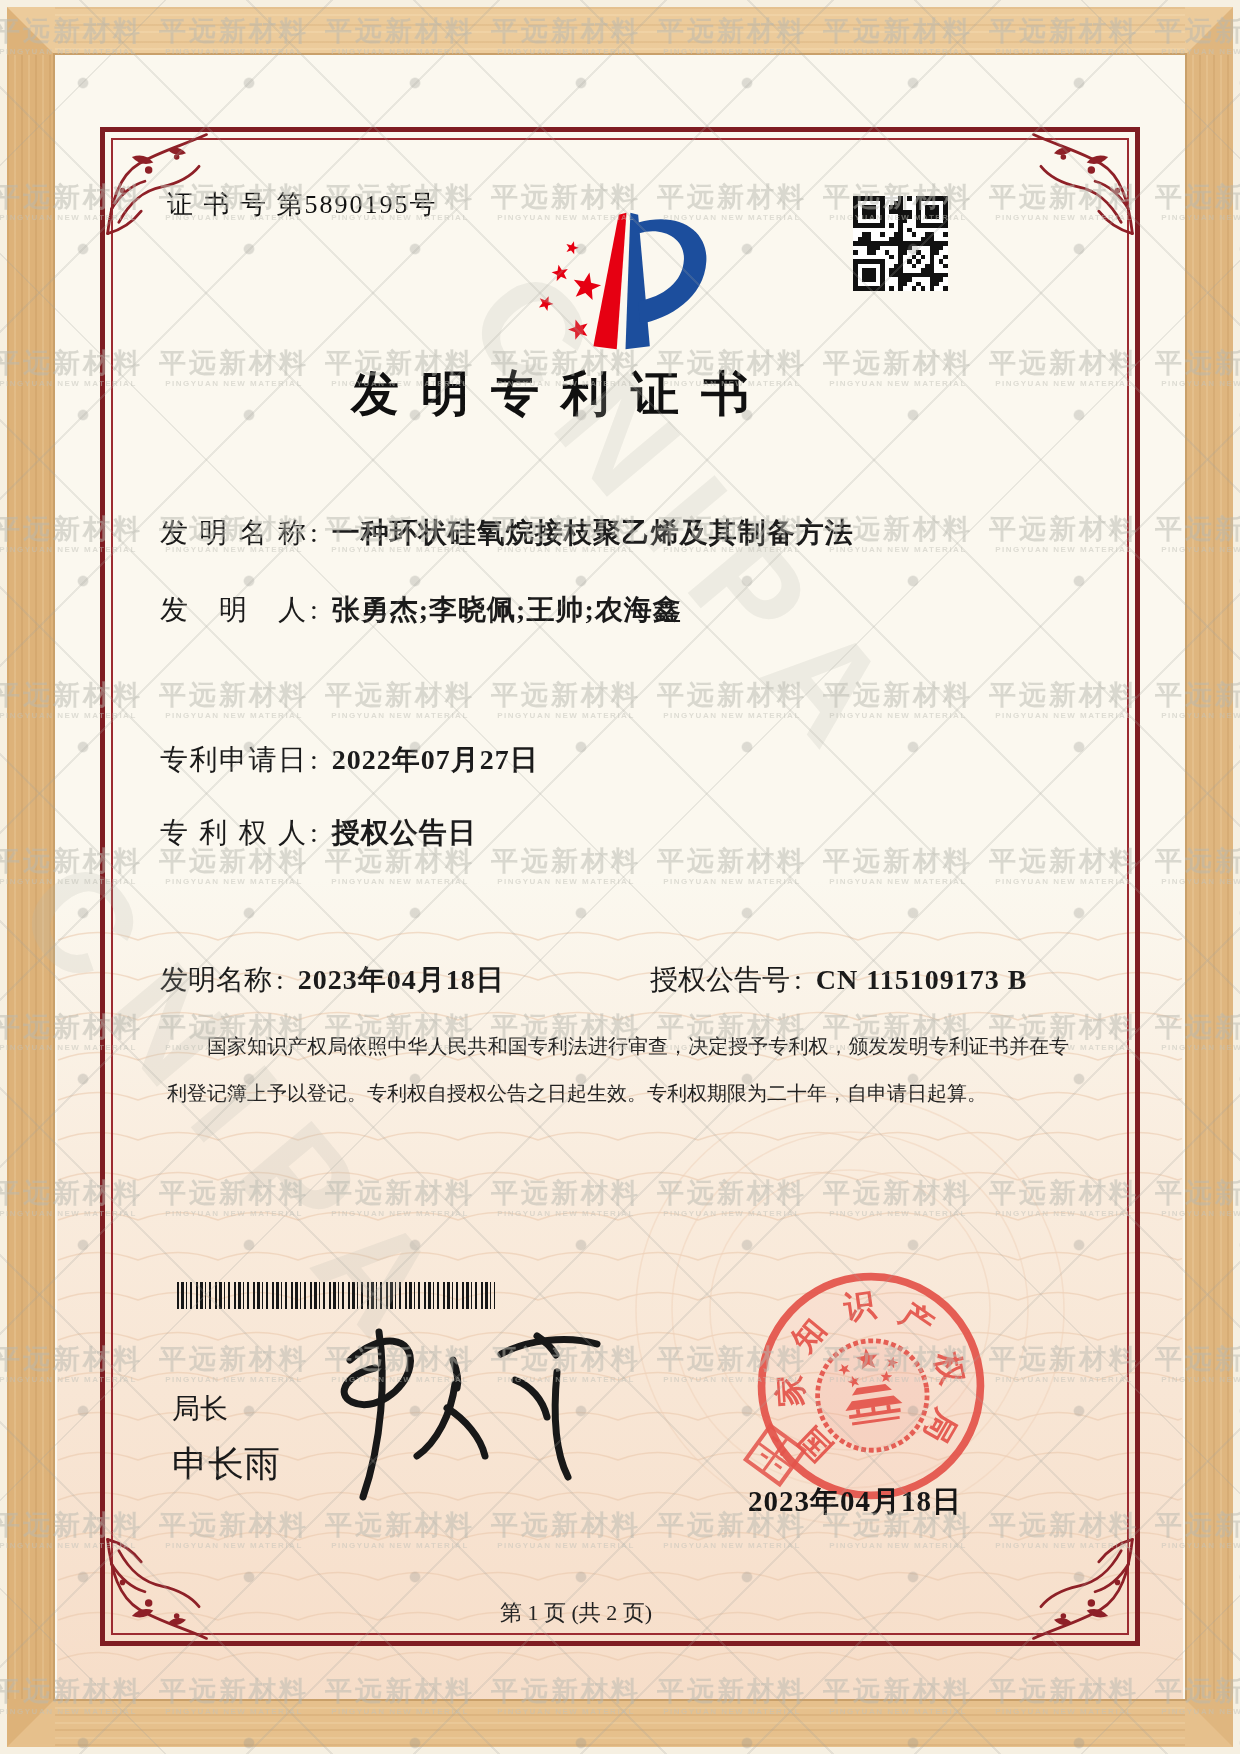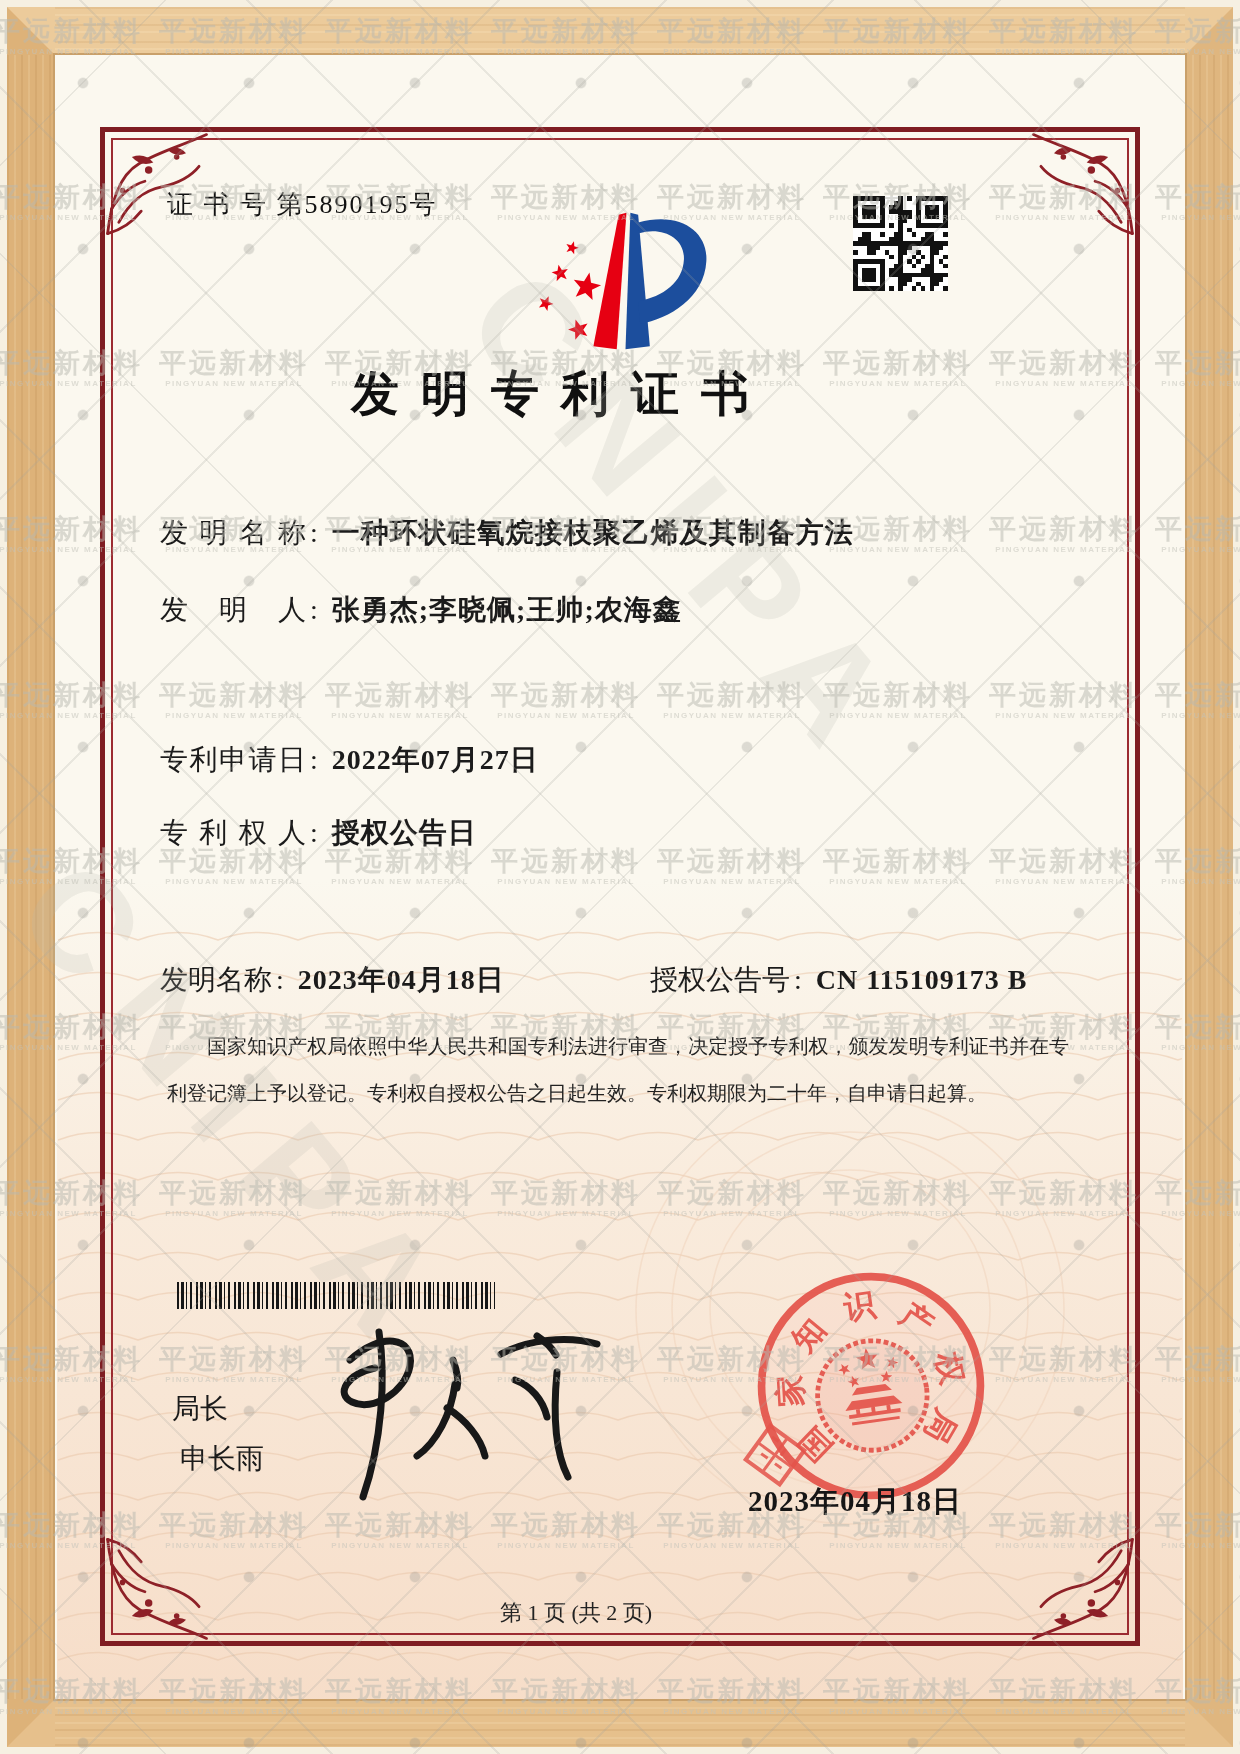--- a/index.html
+++ b/index.html
@@ -41,21 +41,21 @@
   .frow{left:55px;height:40px;font-size:28px;white-space:nowrap;}
   .flabel{display:inline-block;width:146px;text-align:justify;text-align-last:justify;vertical-align:top;}
   .colon{display:inline-block;margin-left:4px;}
   .fval{display:inline-block;margin-left:14px;letter-spacing:1px;font-weight:bold;}
   .grant2{position:absolute;left:490px;top:0;white-space:nowrap;text-align:right;}
   .para{left:62px;width:902px;font-size:20px;line-height:47px;text-align:justify;
         text-indent:2em;color:#222;}
   #barcode{left:72px;top:1150px;width:318px;height:27px;
     background:repeating-linear-gradient(90deg,#161616 0 2px,transparent 2px 4px,#161616 4px 7px,transparent 7px 9px,#161616 9px 10px,transparent 10px 13px,#161616 13px 15px,transparent 15px 19px);}
   .director{left:67px;top:1258px;font-family:"Liberation Sans",sans-serif;font-size:28px;color:#1a1a1a;}
-  .directorName{left:67px;top:1308px;font-family:"Liberation Sans",sans-serif;font-size:28px;color:#1a1a1a;margin-left:8px;}
+  .directorName{left:67px;top:1308px;font-family:"Liberation Sans",sans-serif;font-size:36px;color:#1a1a1a;}
   #sig{left:200px;top:1190px;}
   #seal{left:646px;top:1134px;transform:rotate(-8deg);opacity:.93;}
   #ministamp{left:644px;top:1297px;transform:rotate(36deg);opacity:.85;}
   .sealdate{left:640px;top:1350px;width:220px;text-align:center;font-size:29px;font-weight:bold;
             color:#161616;letter-spacing:1px;z-index:4;}
   .pagefoot{left:0;right:0;top:1466px;text-align:center;font-size:22px;color:#222;transform:translateX(-44px);}
   .contnote{position:absolute;left:0;right:0;top:1662px;text-align:center;font-size:29px;
             letter-spacing:5px;color:#161616;z-index:2;}
   
   #wm{position:absolute;inset:0;z-index:9;pointer-events:none;}

